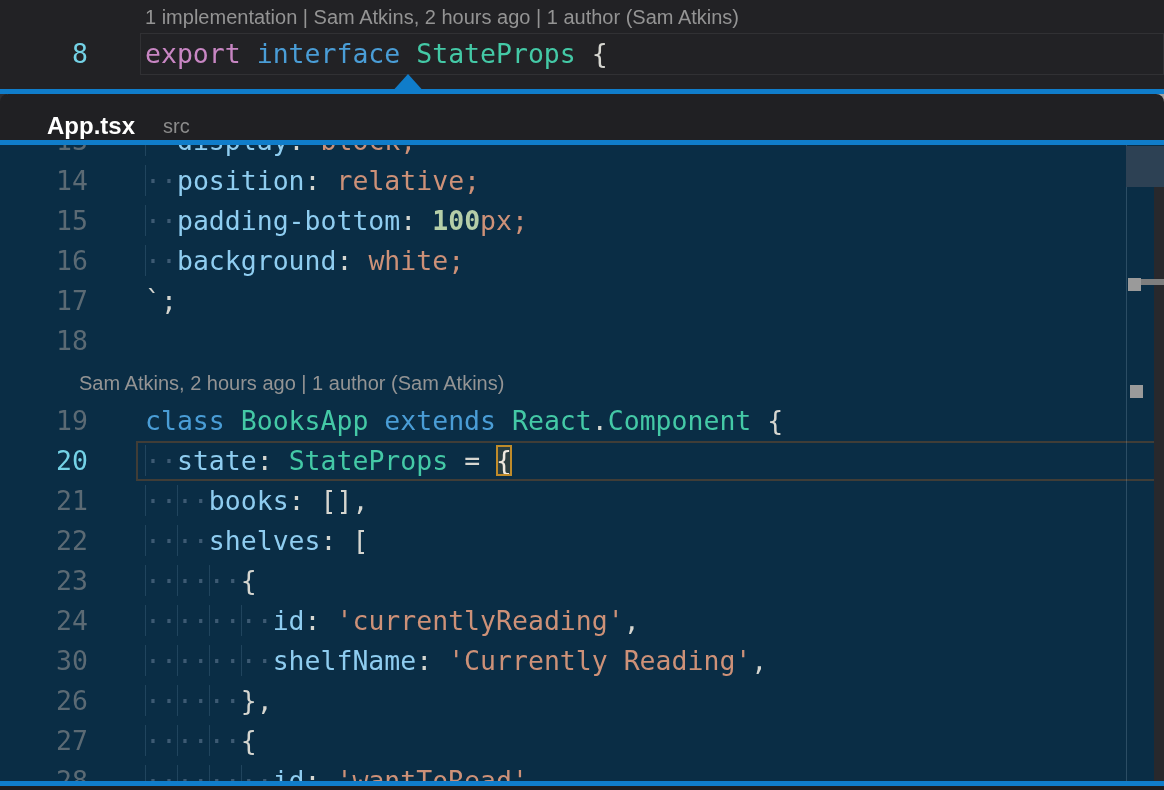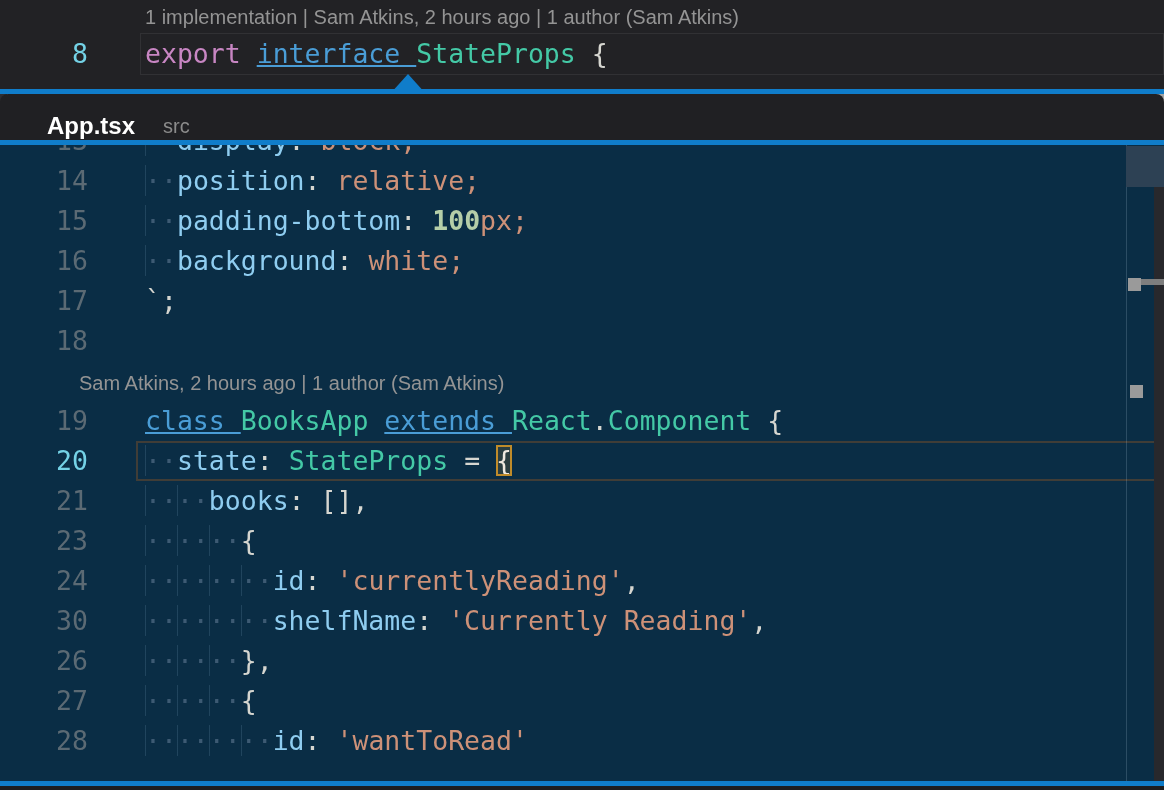--- a/index.html
+++ b/index.html
@@ -40,21 +40,21 @@
   .row .num { position:absolute; left:0; top:0; width:88px; text-align:right; color:#5b6a74; }
   .row.current .num { color:#74d2e6; }
   .codelens-row { position:relative; height:40px; line-height:44px; padding-left:79px;
                   font-family:"Liberation Sans", sans-serif; font-size:20px; color:#949494; white-space:pre; }
   .ws { color:#3d5a73;
         background:repeating-linear-gradient(to right,
           rgba(150,190,220,0.16) 0, rgba(150,190,220,0.16) 1px,
           transparent 1px, transparent 2ch); }
   .current-box { position:absolute; left:136px; right:0; top:0; bottom:0; border:2px solid #403d37; }
 
-  .tk-kw1  { color:var(--tk-kw1);text-decoration:underline; }
+  .tk-kw1  { color:var(--tk-kw1); }
   .tk-kw2  { color:var(--tk-kw2); }
   .tk-type { color:var(--tk-type); }
   .tk-punct{ color:var(--tk-punct); }
   .tk-prop { color:var(--tk-prop); }
   .tk-val  { color:var(--tk-val); }
   .tk-num  { color:var(--tk-num);font-weight:bold; }
   .tk-bm   { color:#efe9df; outline:2px solid #bf8b2a; outline-offset:-2px; background:rgba(191,139,42,0.18); }
 
   
   .ruler-line { position:absolute; left:1126px; top:0; bottom:0; width:1px; background:rgba(200,225,245,0.18); }
@@ -98,20 +98,21 @@
         <div class="row"><span class="num">13</span><span class="ws">··</span><span class="tk-prop">display</span><span class="tk-punct">: </span><span class="tk-val">block;</span></div>
         <div class="row"><span class="num">14</span><span class="ws">··</span><span class="tk-prop">position</span><span class="tk-punct">: </span><span class="tk-val">relative;</span></div>
         <div class="row"><span class="num">15</span><span class="ws">··</span><span class="tk-prop">padding-bottom</span><span class="tk-punct">: </span><span class="tk-num">100</span><span class="tk-val">px;</span></div>
         <div class="row"><span class="num">16</span><span class="ws">··</span><span class="tk-prop">background</span><span class="tk-punct">: </span><span class="tk-val">white;</span></div>
         <div class="row"><span class="num">17</span><span class="tk-punct">`;</span></div>
         <div class="row"><span class="num">18</span></div>
         <div class="codelens-row">Sam Atkins, 2 hours ago | 1 author (Sam Atkins)</div>
         <div class="row"><span class="num">19</span><span class="tk-kw1">class </span><span class="tk-type">BooksApp </span><span class="tk-kw1">extends </span><span class="tk-type">React</span><span class="tk-punct">.</span><span class="tk-type">Component </span><span class="tk-punct">{</span></div>
         <div class="row current"><span class="num">20</span><span class="ws">··</span><span class="tk-prop">state</span><span class="tk-punct">: </span><span class="tk-type">StateProps </span><span class="tk-punct">= </span><span class="tk-bm">{</span><div class="current-box"></div></div>
         <div class="row"><span class="num">21</span><span class="ws">····</span><span class="tk-prop">books</span><span class="tk-punct">: [],</span></div>
+        <div class="row"><span class="num">22</span><span class="ws">····</span><span class="tk-prop">shelves</span><span class="tk-punct">: [</span></div>
         <div class="row"><span class="num">23</span><span class="ws">······</span><span class="tk-punct">{</span></div>
         <div class="row"><span class="num">24</span><span class="ws">········</span><span class="tk-prop">id</span><span class="tk-punct">: </span><span class="tk-val">'currentlyReading'</span><span class="tk-punct">,</span></div>
         <div class="row"><span class="num">30</span><span class="ws">········</span><span class="tk-prop">shelfName</span><span class="tk-punct">: </span><span class="tk-val">'Currently Reading'</span><span class="tk-punct">,</span></div>
         <div class="row"><span class="num">26</span><span class="ws">······</span><span class="tk-punct">},</span></div>
         <div class="row"><span class="num">27</span><span class="ws">······</span><span class="tk-punct">{</span></div>
         <div class="row"><span class="num">28</span><span class="ws">········</span><span class="tk-prop">id</span><span class="tk-punct">: </span><span class="tk-val">'wantToRead'</span></div>
       </div>
     <div class="ruler-line"></div>
     <div class="pv-thumb"></div>
     <div class="sb-strip"></div>

